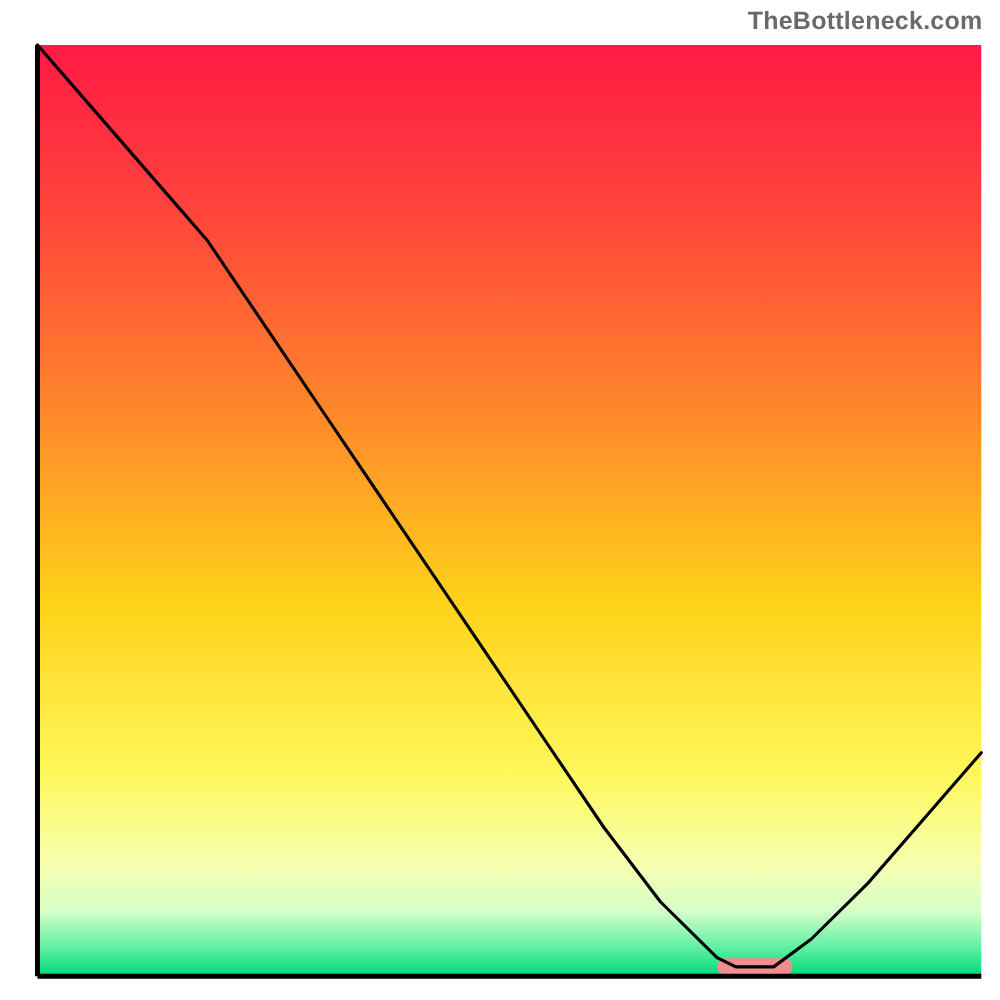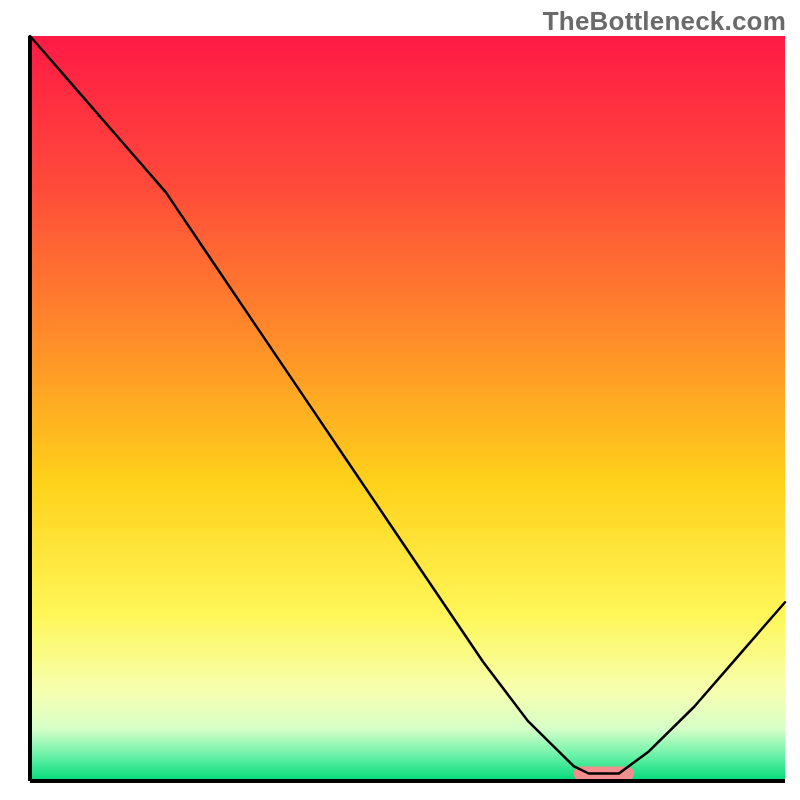--- a/index.html
+++ b/index.html
@@ -13,21 +13,21 @@
   }
   .wrap {
     position: relative;
     width: 800px;
     height: 800px;
   }
   .watermark {
     position: absolute;
     top: 6px;
     right: 14px;
-    font-size: 26px;
+    font-size: 20px;
     font-weight: 600;
     color: #6a6a6a;
     letter-spacing: 0.2px;
   }
   svg.chart {
     position: absolute;
     top: 0;
     left: 0;
   }
 </style>

